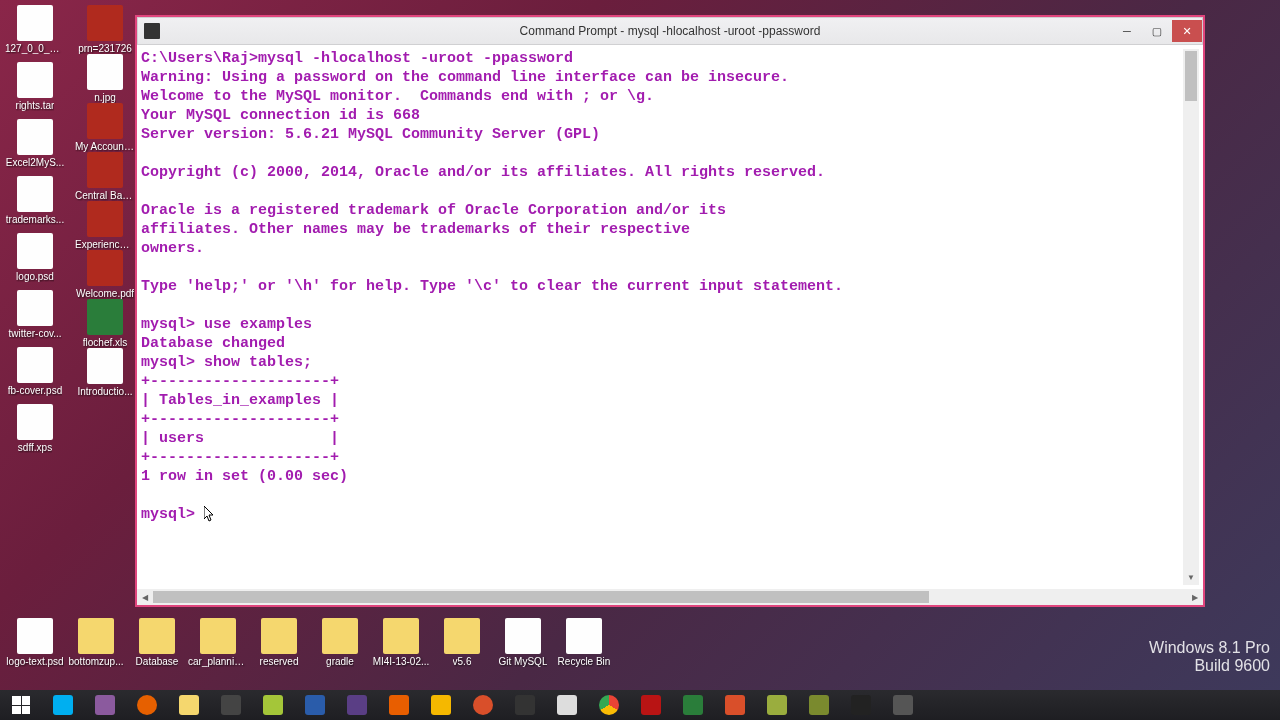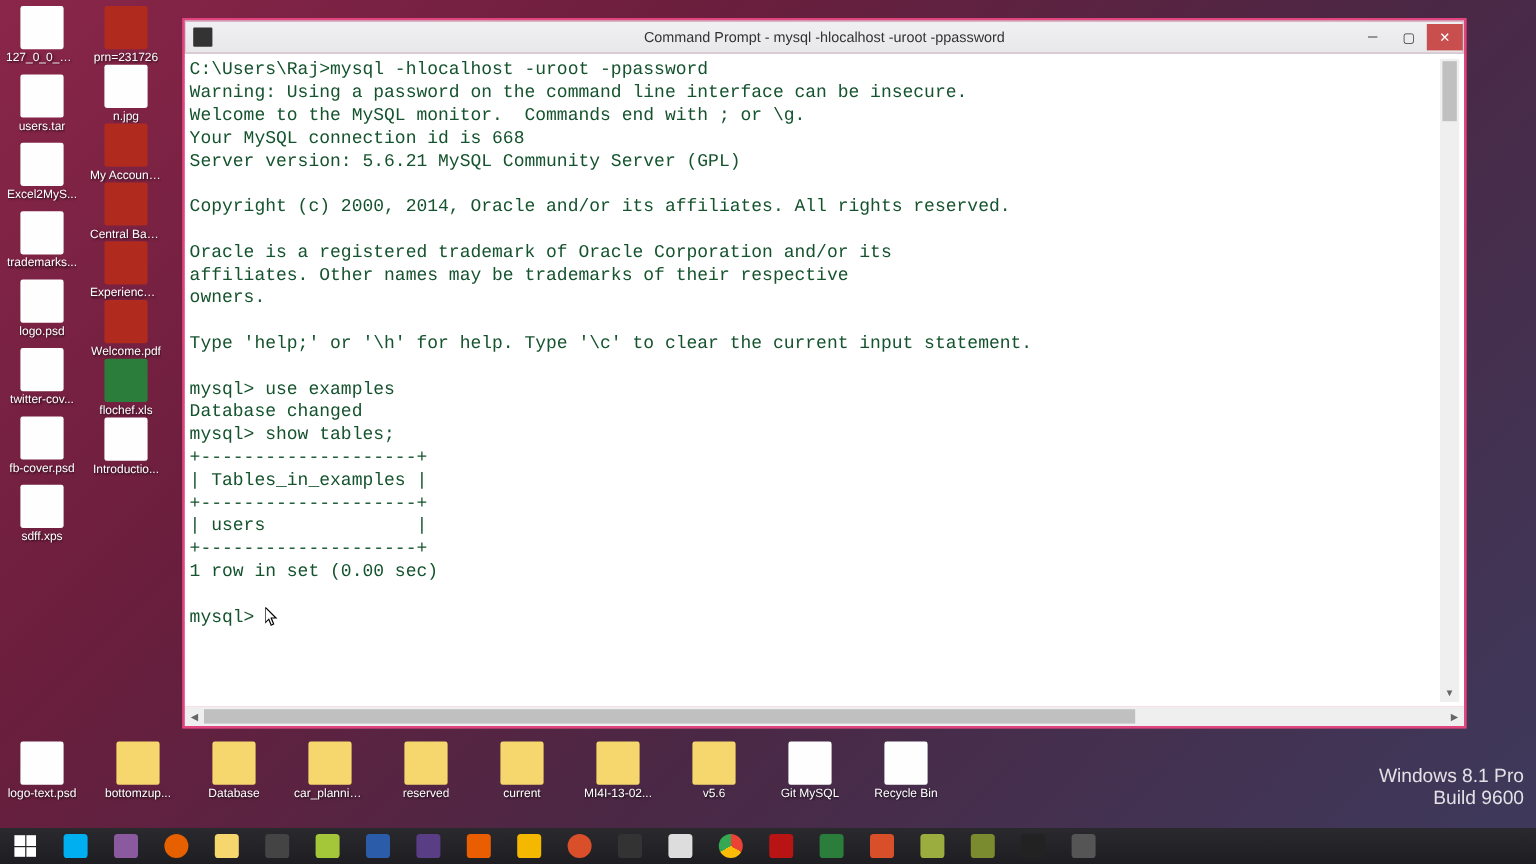--- a/index.html
+++ b/index.html
@@ -45,21 +45,21 @@
   margin-top: 2px;
   text-shadow: 1px 1px 2px rgba(0,0,0,0.8);
   white-space: nowrap;
   overflow: hidden;
   text-overflow: ellipsis;
   max-width: 60px;
 }
 .terminal-window {
   position: absolute;
   top: 15px;
-  left: 152px;
+  left: 135px;
   width: 1070px;
   height: 592px;
   background: #e0457d;
   border: 2px solid #e0457d;
   display: flex;
   flex-direction: column;
 }
 .title-bar {
   height: 28px;
   background: linear-gradient(#f0f0f2, #e8e8ea);
@@ -101,23 +101,23 @@
   background: #fff;
   padding: 4px;
   display: flex;
 }
 .terminal-content {
   flex: 1;
   font-family: "Consolas", "Courier New", monospace;
   font-size: 15px;
   line-height: 19px;
   white-space: pre;
-  color: #14532d;
+  color: #a21caf;
   overflow: hidden;
-  font-weight: 400;
+  font-weight: 700;
 }
 .scroll-v {
   width: 16px;
   background: #efefef;
   position: relative;
 }
 .scroll-v-thumb {
   position: absolute;
   top: 2px; left: 2px; right: 2px;
   height: 50px;
@@ -158,21 +158,21 @@
 }
 .cursor-arrow {
   display: inline-block;
   vertical-align: middle;
 }
 .lower-desktop-icons {
   position: absolute;
   top: 618px;
   left: 5px;
   display: flex;
-  gap: 20px;
+  gap: 1px;
 }
 .watermark {
   position: absolute;
   right: 10px;
   bottom: 45px;
   text-align: right;
   color: rgba(255,255,255,0.85);
   font-size: 16px;
 }
 .taskbar {
@@ -205,21 +205,21 @@
 
 <div class="desktop-icons">
   <div class="icon-row">
     <div style="display:flex;flex-direction:column;gap:8px">
       <div class="desktop-icon">
           <div class="icon-box"></div>
           <div class="icon-label">127_0_0_1 (1).sql</div>
         </div>
       <div class="desktop-icon">
           <div class="icon-box"></div>
-          <div class="icon-label">users.tar</div>
+          <div class="icon-label">rights.tar</div>
         </div>
       <div class="desktop-icon">
           <div class="icon-box"></div>
           <div class="icon-label">Excel2MyS...</div>
         </div>
       <div class="desktop-icon">
           <div class="icon-box"></div>
           <div class="icon-label">trademarks...</div>
         </div>
       <div class="desktop-icon">
@@ -344,21 +344,21 @@
   <div class="desktop-icon">
       <div class="icon-box folder"></div>
       <div class="icon-label">car_plannin...</div>
     </div>
   <div class="desktop-icon">
       <div class="icon-box folder"></div>
       <div class="icon-label">reserved</div>
     </div>
   <div class="desktop-icon">
       <div class="icon-box folder"></div>
-      <div class="icon-label">current</div>
+      <div class="icon-label">gradle</div>
     </div>
   <div class="desktop-icon">
       <div class="icon-box folder"></div>
       <div class="icon-label">MI4I-13-02...</div>
     </div>
   <div class="desktop-icon">
       <div class="icon-box folder"></div>
       <div class="icon-label">v5.6</div>
     </div>
   <div class="desktop-icon">

